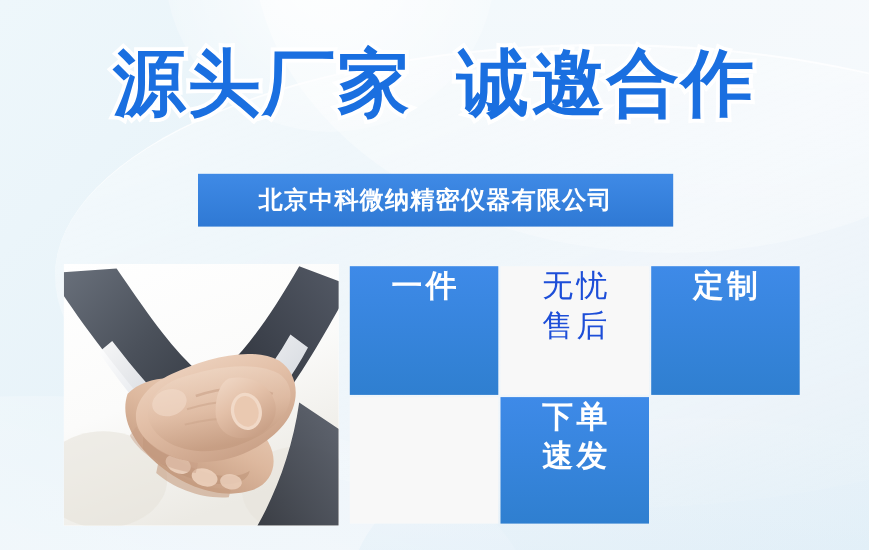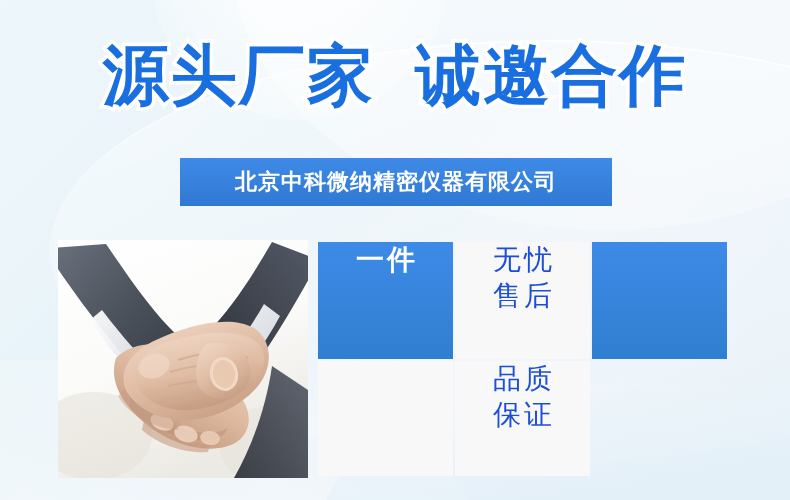--- a/index.html
+++ b/index.html
@@ -240,22 +240,23 @@
 
   <div class="grid">
     <div class="cell blue">
       <span class="ln">一件</span>
     </div>
     <div class="cell light">
       <span class="ln">无忧</span>
       <span class="ln">售后</span>
     </div>
     <div class="cell blue">
+      <span class="ln">定制</span>
     </div>
     <div class="cell light">
     </div>
-    <div class="cell light">
-      <span class="ln">品质</span>
-      <span class="ln">保证</span>
+    <div class="cell blue">
+      <span class="ln">下单</span>
+      <span class="ln">速发</span>
     </div>
   </div>
 
 </div>
 
 </body></html>

